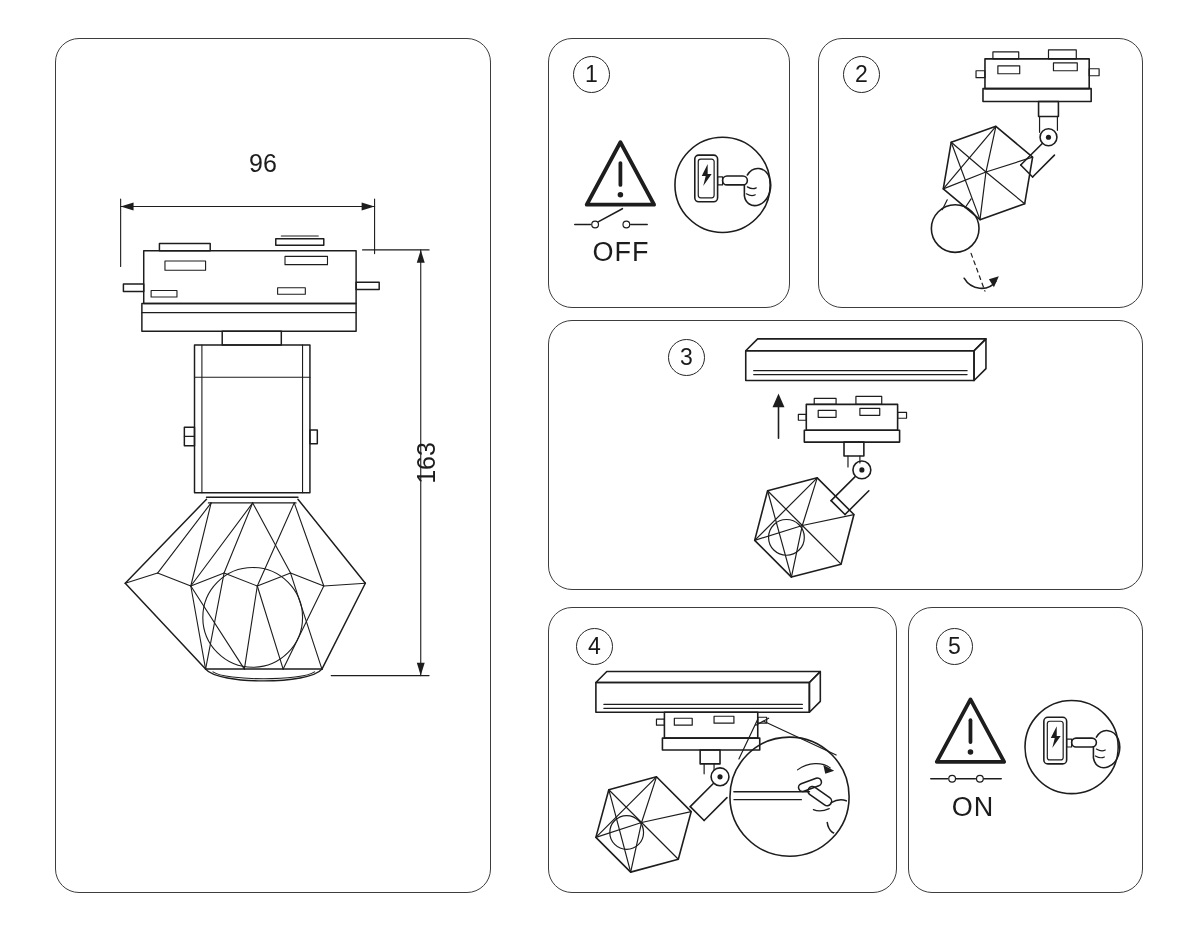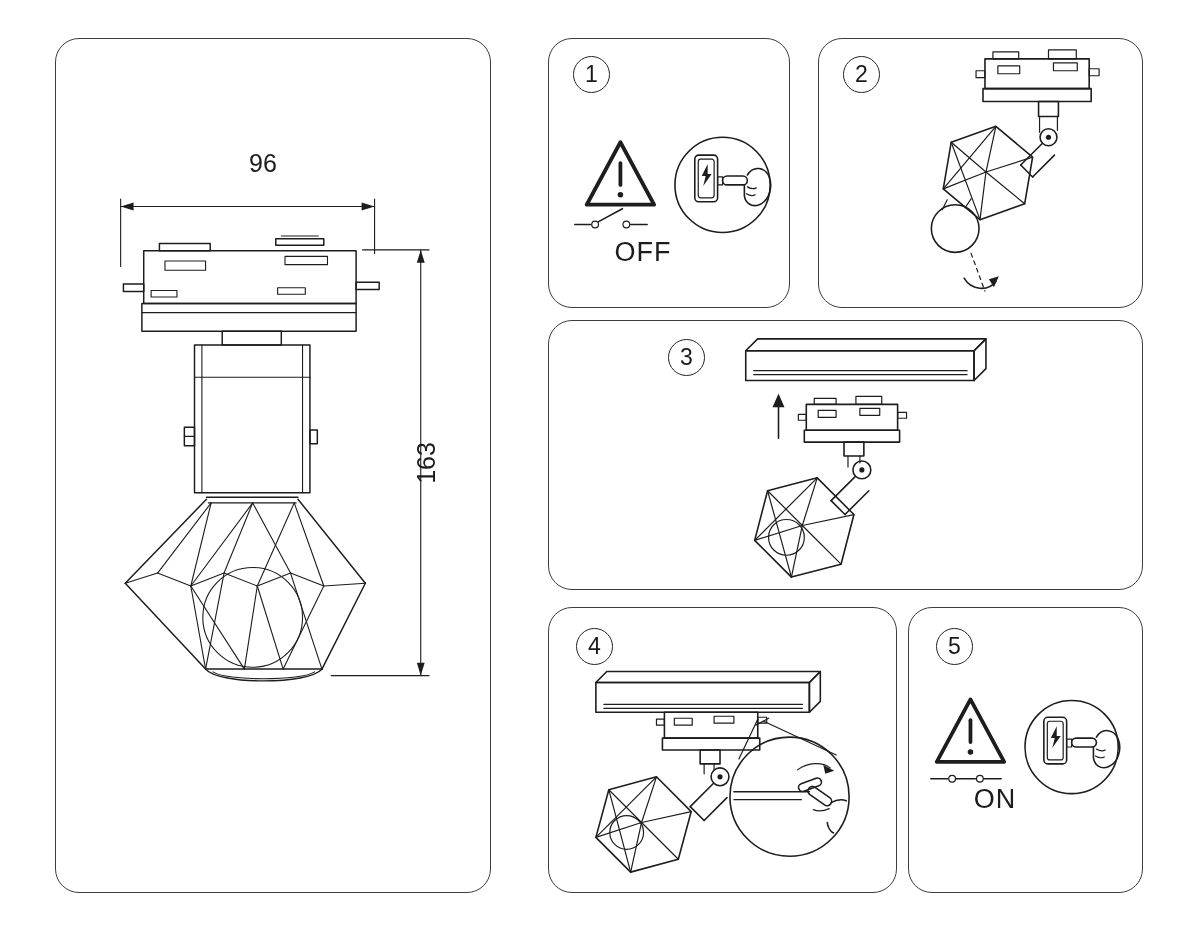--- a/index.html
+++ b/index.html
@@ -17,23 +17,23 @@
   .badge { position:absolute; width:37px; height:37px; border:1.8px solid #262626; border-radius:50%;
            display:flex; align-items:center; justify-content:center; font-size:23px; color:#1a1a1a; background:#fff; z-index:2;}
   .ln   { stroke:#1d1d1d; fill:none; stroke-width:1.6; stroke-linecap:round; stroke-linejoin:round; }
   .thin { stroke-width:1.2; }
   .thick{ stroke-width:3.8; }
   .fl   { fill:#1d1d1d; stroke:none; }
   .dash { stroke-dasharray:4 4; }
   .dim-h, .dim-v, .state { position:absolute; color:#1c1c1c; z-index:2; }
   .dim-h { left:207px; top:110px; transform:translateX(-50%); font-size:25px; }
   .dim-v { left:370px; top:424px; transform:translate(-50%,-50%) rotate(-90deg); font-size:25px; }
-  .state { font-size:27px; font-weight:500; letter-spacing:1px; transform:translateX(-50%);margin-left:22px; }
+  .state { font-size:27px; font-weight:500; letter-spacing:1px; transform:translateX(-50%); }
   #step1 .state { left:72px; top:198px; }
-  #step5 .state { left:64px; top:176px; }
+  #step5 .state { left:64px; top:184px; }
   #step1 .badge, #step2 .badge { left:24px; top:17px; }
   #step3 .badge { left:119px; top:18px; }
   #step4 .badge, #step5 .badge { left:27px; top:20px; }
 </style>
 </head>
 <body>
 
 <div class="sheet">
 
   <section class="panel" id="main-panel">

